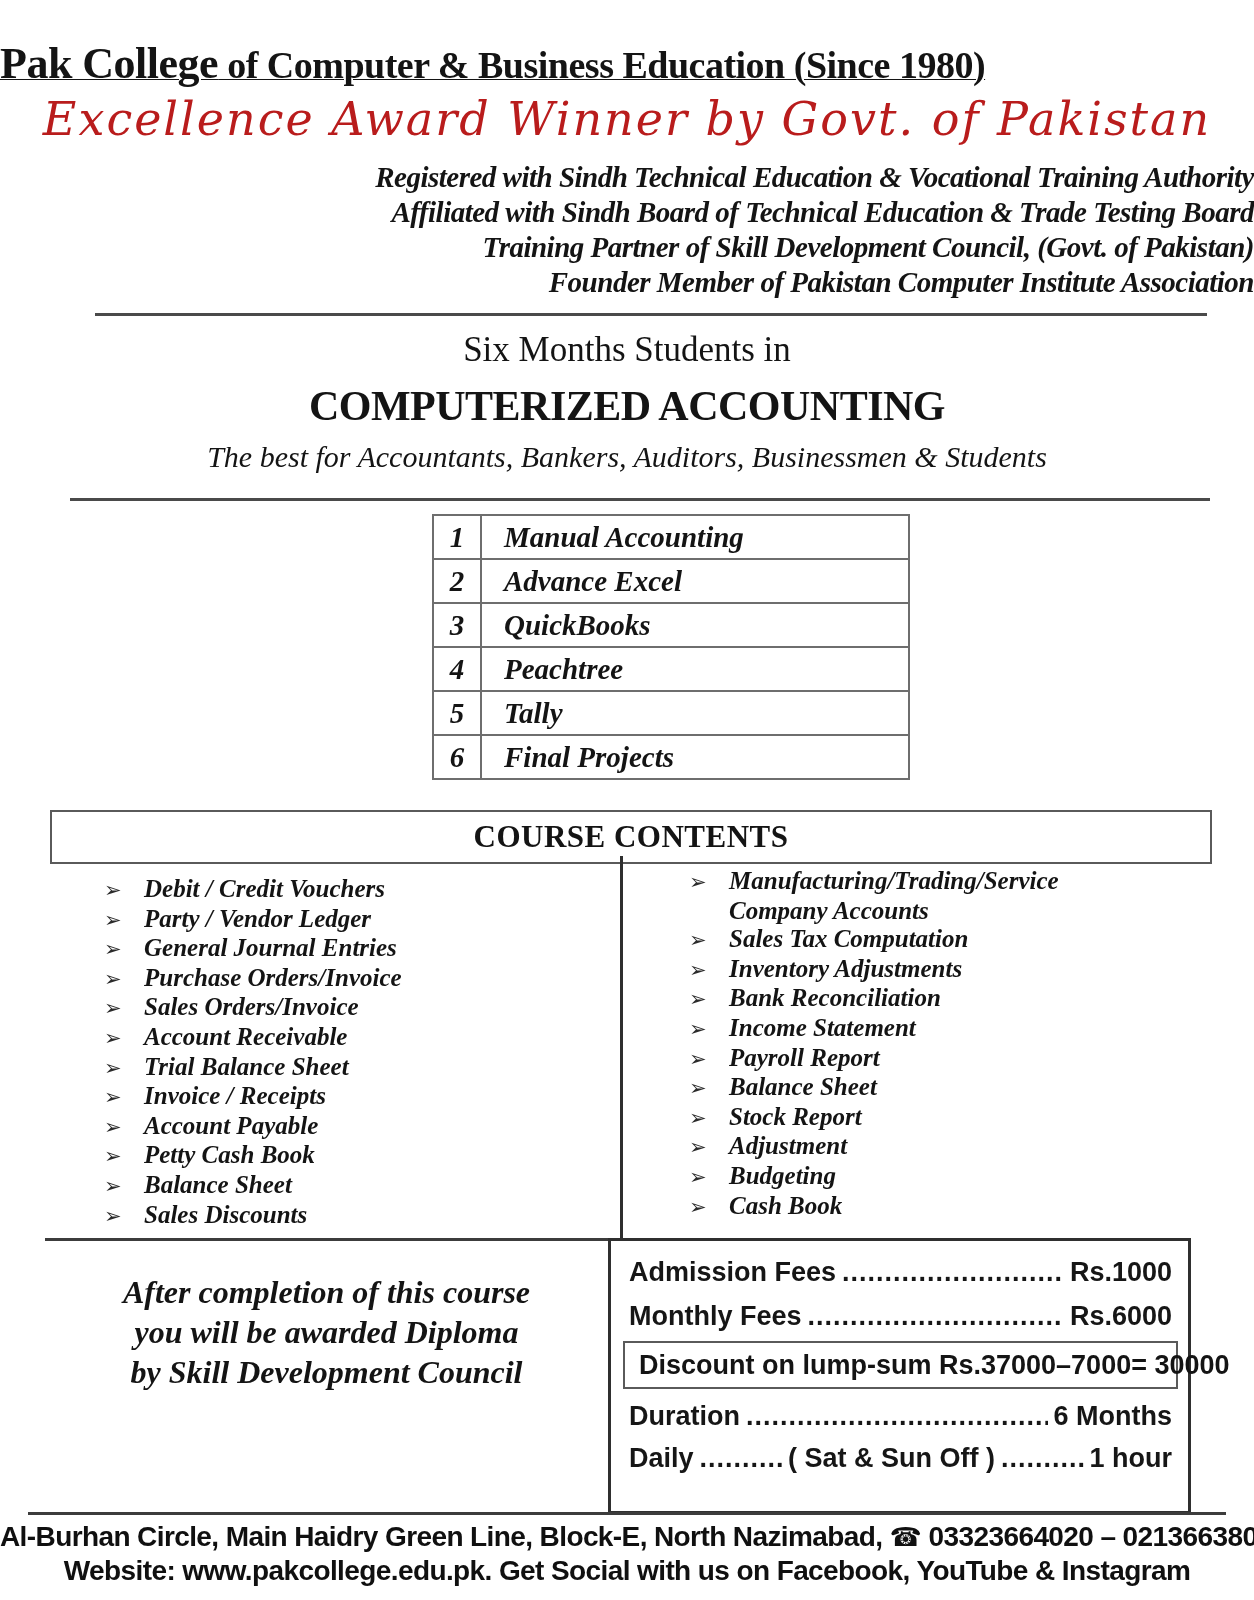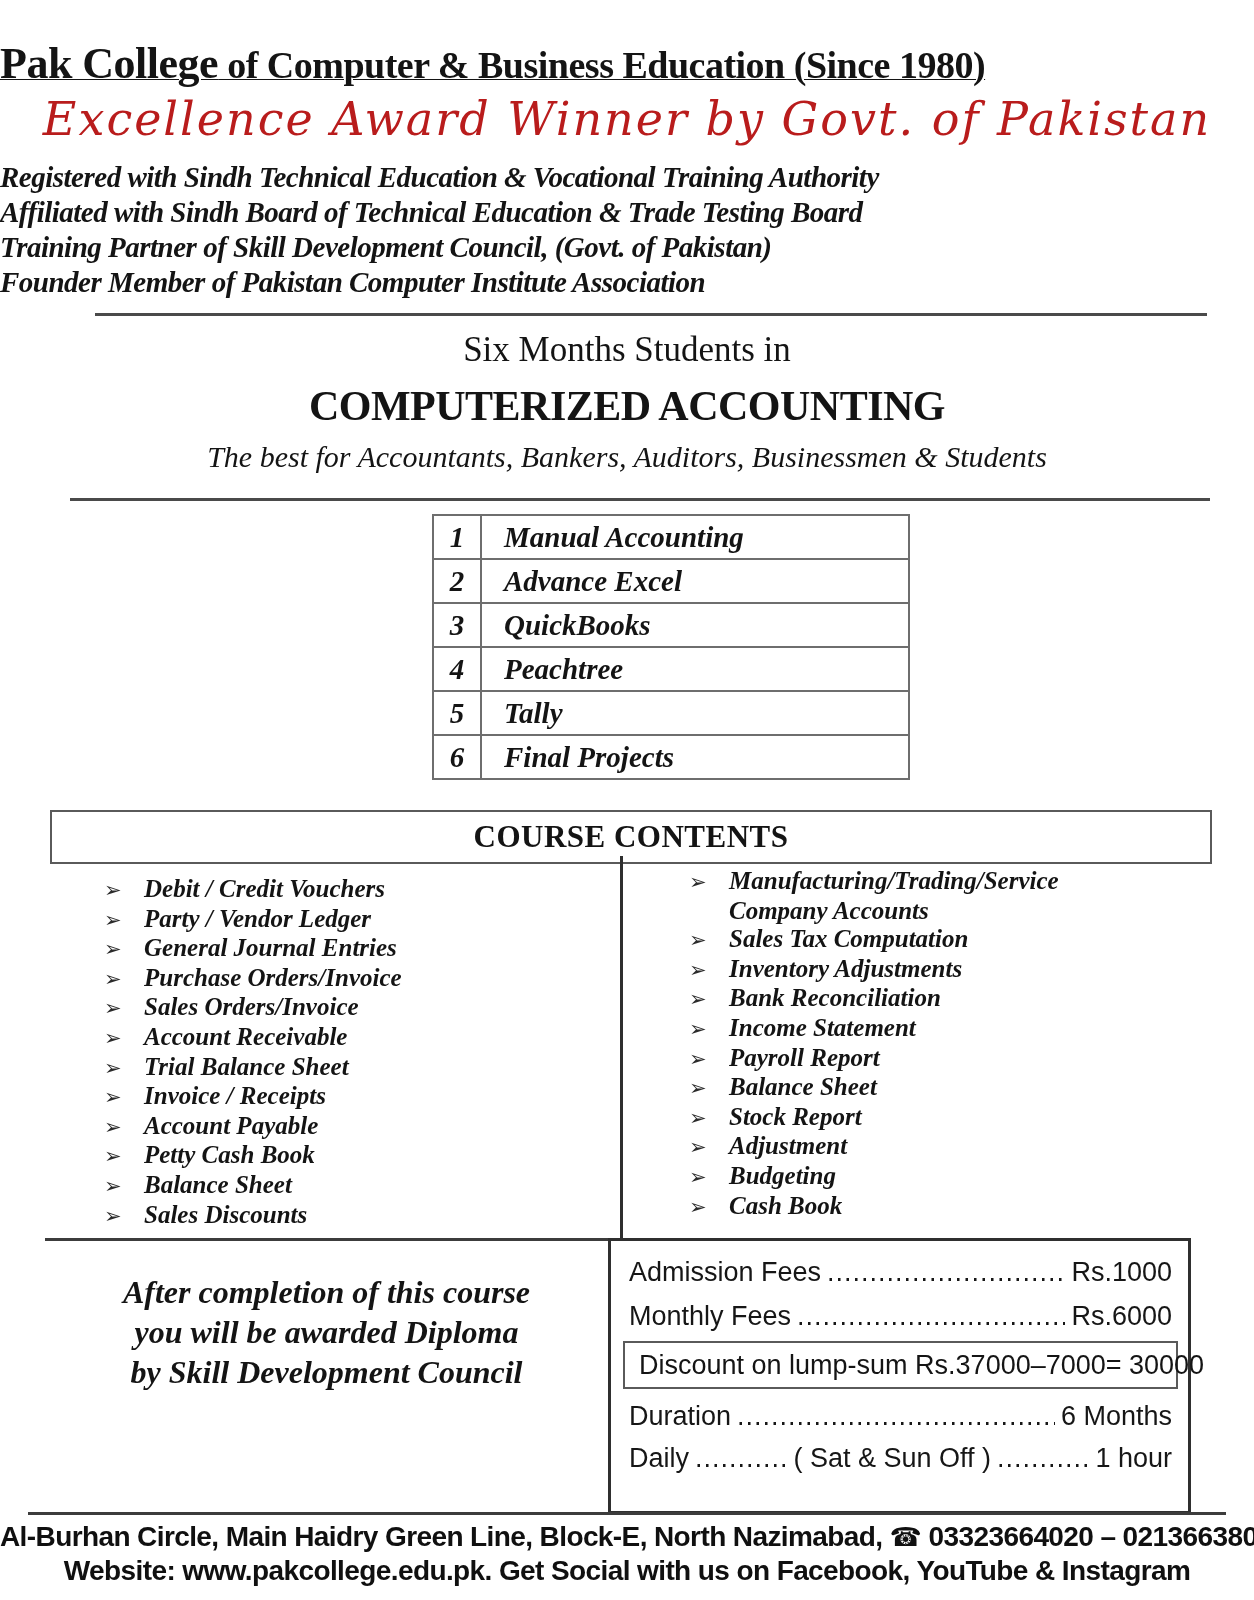--- a/index.html
+++ b/index.html
@@ -8,21 +8,21 @@
     font-family:"Liberation Serif",serif;color:#141414;overflow:hidden;
   }
   
   .hdr-title{position:absolute;top:38px;left:0;width:100%;text-align:left;
     font-weight:bold;letter-spacing:-0.5px;white-space:nowrap;text-decoration:underline;}
   .hdr-title .big{font-size:44px;}
   .hdr-title .rest{font-size:38px;}
   .hdr-script{position:absolute;top:92px;left:0;width:100%;text-align:center;
     font-family:"DejaVu Serif",serif;font-style:italic;font-size:46px;
     letter-spacing:2px;color:#b91c1c;}
-  .creds{position:absolute;top:160px;left:0;width:100%;text-align:left;}
+  .creds{position:absolute;top:160px;left:0;width:100%;text-align:right;}
   .creds div{font-size:29px;font-weight:bold;font-style:italic;line-height:35px;
     letter-spacing:-0.5px;}
   .rule{position:absolute;height:0;border-top:3px solid #4a4a4a;}
   
   .pre-title{position:absolute;top:330px;left:0;width:100%;text-align:center;font-size:35px;}
   .prog-title{position:absolute;top:382px;left:0;width:100%;text-align:center;
     font-size:42px;font-weight:bold;letter-spacing:-0.5px;}
   .tagline{position:absolute;top:440px;left:0;width:100%;text-align:center;
     font-size:30px;font-style:italic;}
   
@@ -42,21 +42,21 @@
   ul.bullets li .arr{display:inline-block;width:40px;margin-left:-40px;
     font-style:normal;font-family:"DejaVu Sans",sans-serif;font-size:21px;color:#2b2b2b;}
   .bullets-left{top:866px;left:95px;width:500px;}
   .bullets-right{top:858px;left:680px;width:470px;}
   
   .bottom-rule{position:absolute;top:1238px;left:45px;width:580px;height:0;border-top:3px solid #3c3c3c;}
   .award-note{position:absolute;top:1272px;left:45px;width:563px;text-align:center;}
   .award-note div{font-size:32px;font-weight:bold;font-style:italic;line-height:40px;}
   .fees-box{position:absolute;top:1238px;left:608px;width:577px;height:270px;
     border:3px solid #2f2f2f;background:#fff;
-    font-family:"Liberation Sans",sans-serif;font-weight:normal;}
+    font-family:"Liberation Sans",sans-serif;font-weight:bold;}
   .fee-row{position:absolute;left:18px;right:16px;display:flex;align-items:baseline;
     font-size:27px;color:#161616;}
   .fee-row .leader{flex:1;overflow:hidden;white-space:nowrap;margin:0 6px;letter-spacing:1px;}
   .fee-row .mid{white-space:nowrap;}
   .row-admission{top:16px;}
   .row-monthly{top:60px;}
   .discount-box{position:absolute;top:100px;left:12px;right:10px;height:44px;
     border:2px solid #5a5a5a;display:flex;align-items:center;}
   .discount-box span{font-size:27px;padding-left:14px;white-space:nowrap;}
   .row-duration{top:160px;}

